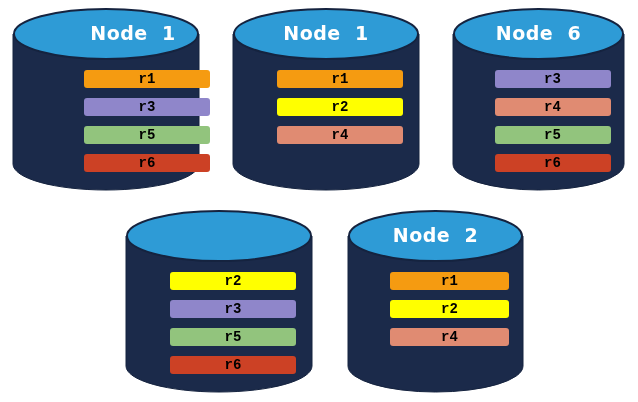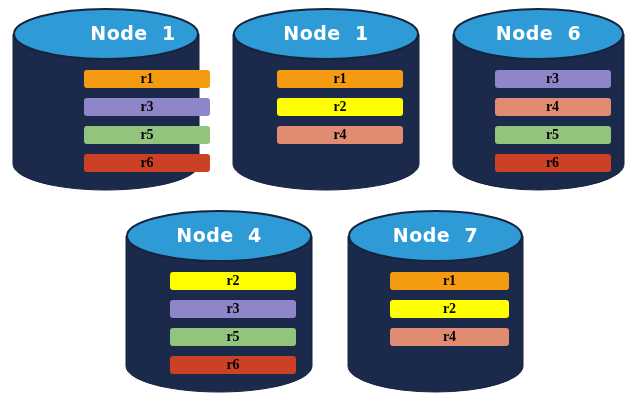--- a/index.html
+++ b/index.html
@@ -50,21 +50,21 @@
     width: 100%;
     z-index: 3;
     display: flex;
     flex-direction: column;
     align-items: center;
   }
   .replica-bar {
     border-radius: 3px;
     color: #000000;
     font-weight: bold;
-    font-family: Liberation Serif, serif;
+    font-family: Liberation Mono, monospace;
     text-align: left;
     box-sizing: border-box;
     line-height: 1;
     display: flex;
     align-items: center;
     justify-content: center;
     margin-left: 28px;
   }
 </style>
 </head>
@@ -107,33 +107,32 @@
         <div class="replica-bar" style="width: 116px; height: 18px; background: rgb(224, 139, 114); color: rgb(0, 0, 0); font-size: 14px; margin-bottom: 10px;">r4</div>
         <div class="replica-bar" style="width: 116px; height: 18px; background: rgb(146, 196, 125); color: rgb(0, 0, 0); font-size: 14px; margin-bottom: 10px;">r5</div>
         <div class="replica-bar" style="width: 116px; height: 18px; background: rgb(204, 65, 37); color: rgb(0, 0, 0); font-size: 14px; margin-bottom: 0px;">r6</div>
       </div>
     </div>
     <div class="node" style="left: 126px; top: 210px; width: 186px; height: 182px;">
       <svg class="cyl-svg" width="186" height="182" viewBox="0 0 186 182">
         <path d="M 0,26 L 0,156 A 93,26 0 0 0 186,156 L 186,26 Z" fill="#1B2A4A" stroke="#15233F" stroke-width="1"></path>
         <ellipse cx="93" cy="26" rx="92" ry="25" fill="#2E9BD6" stroke="#15233F" stroke-width="2"></ellipse>
       </svg>
-      <div class="node-title" style="top: 14px; font-size: 19px;">Node  4</div>
       <div class="replica-stack" style="top: 62px;">
         <div class="replica-bar" style="width: 126px; height: 18px; background: rgb(255, 255, 0); color: rgb(0, 0, 0); font-size: 14px; margin-bottom: 10px;">r2</div>
         <div class="replica-bar" style="width: 126px; height: 18px; background: rgb(143, 134, 202); color: rgb(0, 0, 0); font-size: 14px; margin-bottom: 10px;">r3</div>
         <div class="replica-bar" style="width: 126px; height: 18px; background: rgb(146, 196, 125); color: rgb(0, 0, 0); font-size: 14px; margin-bottom: 10px;">r5</div>
         <div class="replica-bar" style="width: 126px; height: 18px; background: rgb(204, 65, 37); color: rgb(0, 0, 0); font-size: 14px; margin-bottom: 0px;">r6</div>
       </div>
     </div>
     <div class="node" style="left: 348px; top: 210px; width: 175px; height: 182px;">
       <svg class="cyl-svg" width="175" height="182" viewBox="0 0 175 182">
         <path d="M 0,26 L 0,156 A 87.5,26 0 0 0 175,156 L 175,26 Z" fill="#1B2A4A" stroke="#15233F" stroke-width="1"></path>
         <ellipse cx="87.5" cy="26" rx="86.5" ry="25" fill="#2E9BD6" stroke="#15233F" stroke-width="2"></ellipse>
       </svg>
-      <div class="node-title" style="top: 14px; font-size: 19px;">Node  7</div>
+      <div class="node-title" style="top: 14px; font-size: 19px;">Node  2</div>
       <div class="replica-stack" style="top: 62px;">
         <div class="replica-bar" style="width: 119px; height: 18px; background: rgb(245, 155, 17); color: rgb(0, 0, 0); font-size: 14px; margin-bottom: 10px;">r1</div>
         <div class="replica-bar" style="width: 119px; height: 18px; background: rgb(255, 255, 0); color: rgb(0, 0, 0); font-size: 14px; margin-bottom: 10px;">r2</div>
         <div class="replica-bar" style="width: 119px; height: 18px; background: rgb(224, 139, 114); color: rgb(0, 0, 0); font-size: 14px; margin-bottom: 0px;">r4</div>
       </div>
     </div>
   </div>
 
 </body></html>

